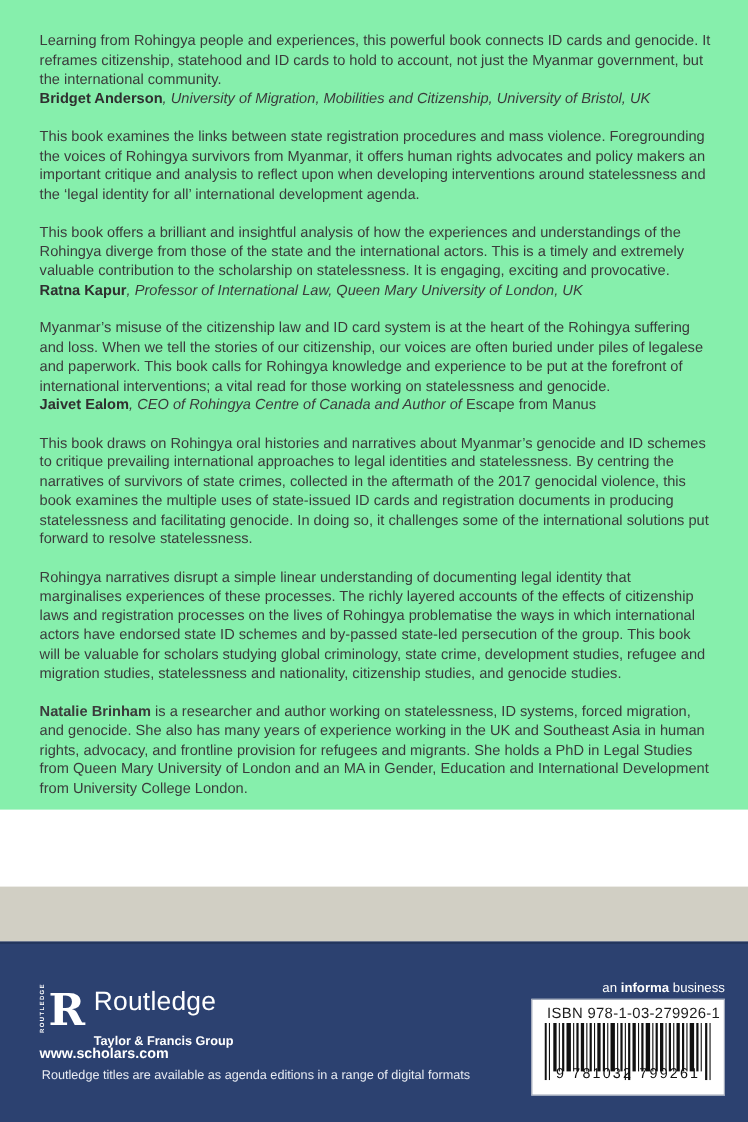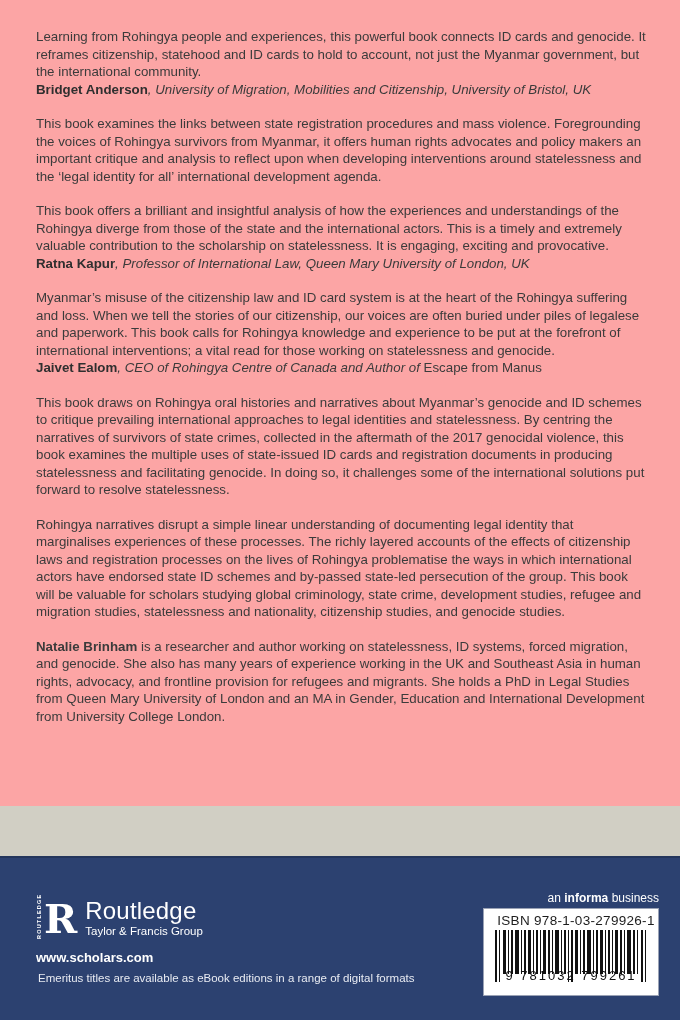--- a/index.html
+++ b/index.html
@@ -3,21 +3,21 @@
 <meta charset="utf-8">
 <style>
   html, body { margin: 0; padding: 0; }
   body {
     width: 680px; height: 1020px;
     background: #ffffff;
     font-family: "Liberation Sans", sans-serif;
     overflow: hidden;
     position: relative;
   }
-  .cover { position: absolute; inset: 0; width: 680px; height: 1020px; background: #fca5a5; }
+  .cover { position: absolute; inset: 0; width: 680px; height: 736px; background: #86efac; }
 
   
   .text-col {
     position: absolute;
     left: 36px; top: 28px;
     width: 612px;
     color: #3b3b3b;
     font-size: 13.3px;
     line-height: 17.5px;
   }
@@ -61,21 +61,21 @@
   .logo-letter {
     font-family: "DejaVu Serif", serif;
     font-weight: bold;
     font-size: 40px;
     line-height: 42px;
     color: #ffffff;
     margin-left: 1px;
   }
   .brand-text { margin-left: 8px; }
   .brand-name { font-size: 24px; line-height: 26px; color: #ffffff; letter-spacing: 0.2px; }
-  .brand-group { font-size: 11.5px; font-weight: normal; color: #ffffff; margin-top: 1px; }
+  .brand-group { font-size: 11.5px; font-weight: bold; color: #ffffff; margin-top: 17px; }
   .website { position: absolute; left: 36px; top: 92px; font-size: 13px; font-weight: bold; color: #ffffff; }
   .ebook-note { position: absolute; left: 38px; top: 114px; font-size: 11.5px; color: #e8ebf2; }
 
   
   .oa-note {
     position: absolute; left: 246px; top: 40px;
     width: 212px;
     font-size: 8.8px; line-height: 11.5px;
     color: #dfe4ee;
   }
@@ -153,21 +153,21 @@
         <span class="logo-letter">R</span>
       </div>
       <div class="brand-text">
         <div class="brand-name">Routledge</div>
         <div class="brand-group">Taylor &amp; Francis Group</div>
       </div>
     </div>
 
     <div class="website">www.scholars.com</div>
 
-    <div class="ebook-note">Emeritus titles are available as eBook editions in a range of digital formats</div>
+    <div class="ebook-note">Routledge titles are available as agenda editions in a range of digital formats</div>
 
 
     <div class="informa"><span>an </span><b>informa</b><span> business</span></div>
 
     <div class="isbn-box">
       <div class="isbn-label">ISBN 978-1-03-279926-1</div>
       <svg class="barcode-svg" width="152" height="52" viewBox="0 0 152 52">
         <g fill="#111111">
           <rect x="0" y="0" width="2" height="52"></rect>
           <rect x="4" y="0" width="1" height="52"></rect>

